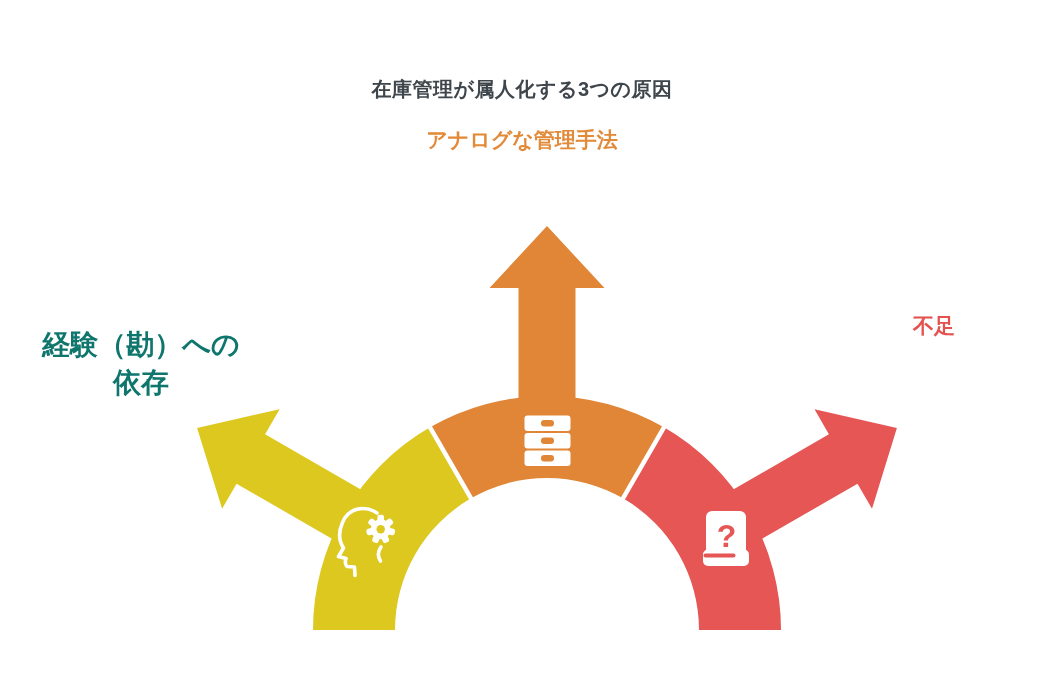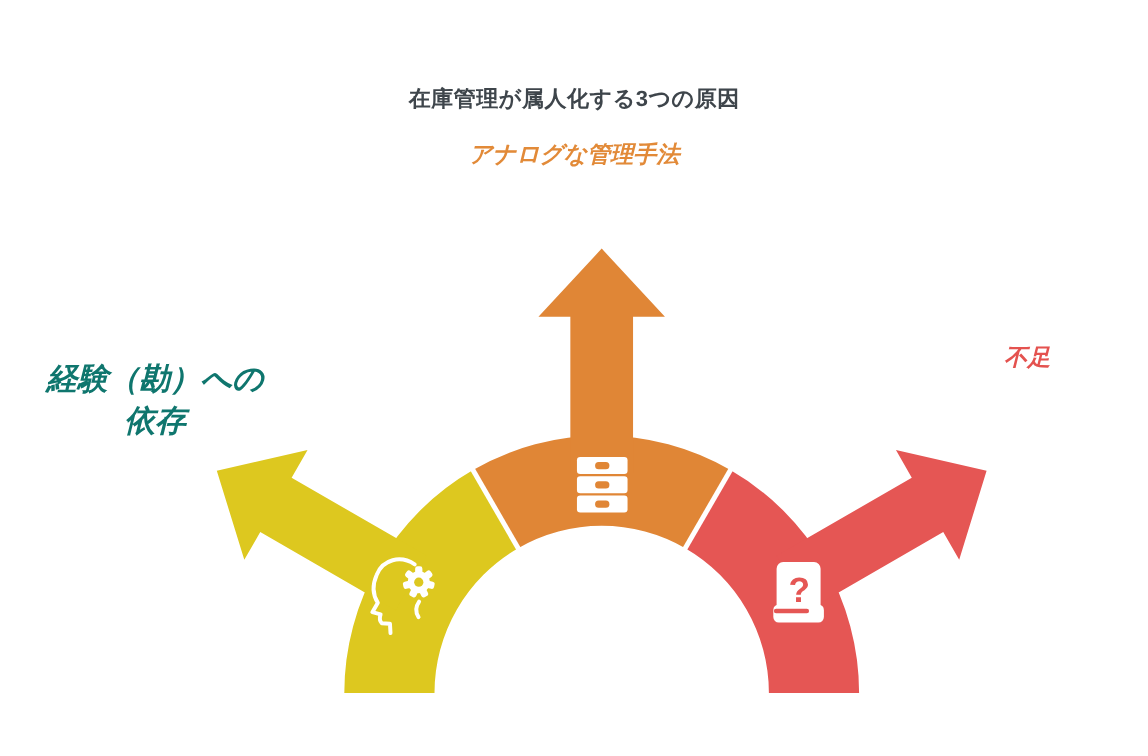--- a/index.html
+++ b/index.html
@@ -5,21 +5,21 @@
   html,body { margin:0; padding:0; background:#ffffff; }
   .stage {
     position:relative; width:1044px; height:687px; overflow:hidden; background:#ffffff;
     font-family:"Liberation Sans","DejaVu Sans",sans-serif;
   }
   .stage svg { position:absolute; top:0; left:0; }
   .title {
     position:absolute; top:44px; left:0; width:100%; text-align:center;
     font-size:20px; font-weight:bold; color:#3e454b; letter-spacing:0.5px;margin-top:32px;
   }
-  .label { position:absolute; font-weight:bold; text-align:center;font-style:italic; }
+  .label { position:absolute; font-weight:bold; text-align:center; }
   .label-top  { top:126px; left:0; width:100%; font-size:21px; color:#e28a38; }
   .label-left { top:326px; left:30px; width:222px; font-size:28px; color:#0f766e; }
   .label-right{ top:313px; left:843px; width:182px; font-size:21px; color:#e4524f; line-height:26px; }
   .label-right span { display:block; }
 </style>
 </head>
 <body>
 
 <div class="stage">
 

